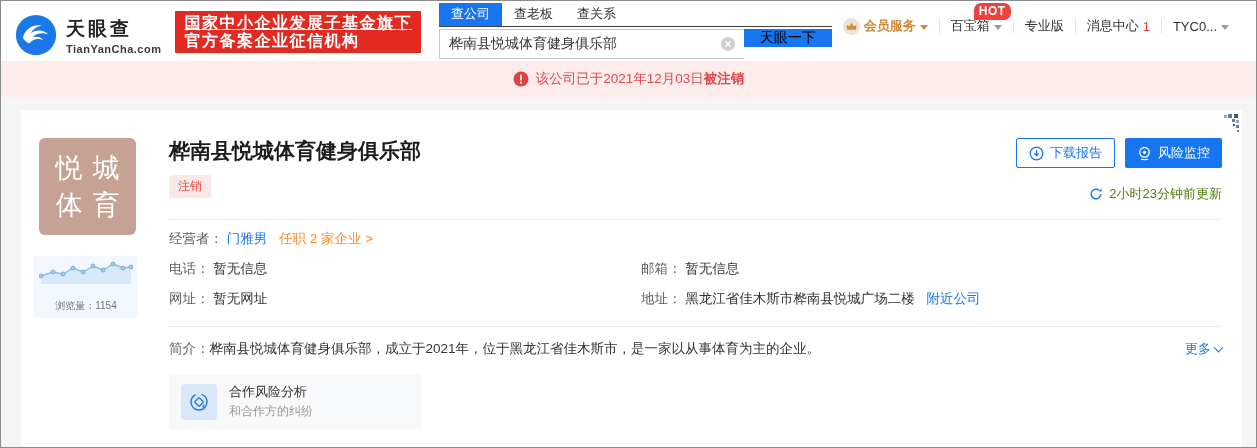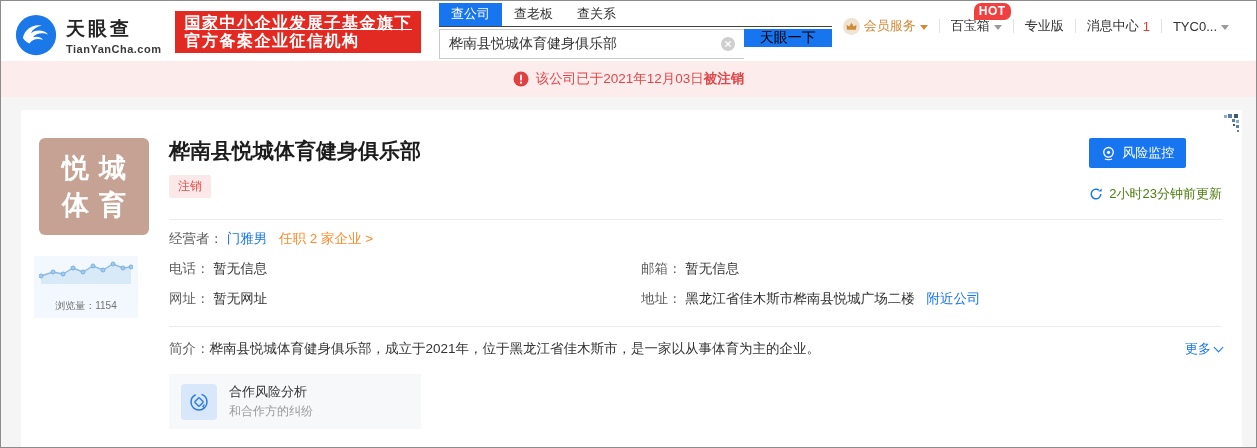--- a/index.html
+++ b/index.html
@@ -21,44 +21,44 @@
   .tab.active { background:#1775f0; color:#fff; }
   .search-row { display:flex; margin-top:2px; }
   .search-input-wrap { position:relative; flex:1; }
   .search-input { width:100%; height:30px; border:1px solid #c9c9c9; border-right:none; padding:0 30px 0 9px;
                   font-size:14px; color:#333; outline:none; }
   .clear-icon { position:absolute; right:8px; top:7px; cursor:pointer; }
   .search-btn { width:88px; height:18px; background:#1775f0; color:#000000; border:none; font-size:14px; cursor:pointer; }
   .nav { margin-left:auto; display:flex; align-items:center; margin-top:16px; align-self:flex-start; font-size:13px; color:#333; }
   .nav-item { padding:0 11px; display:flex; align-items:center; gap:4px; white-space:nowrap; cursor:pointer; position:relative; }
   .nav-sep { width:1px; height:14px; background:#e2e2e2; }
-  .vip { color:#d18a38; font-weight:normal;justify-content:center; }
+  .vip { color:#d18a38; font-weight:bold;justify-content:center; }
   .crown-badge { width:17px; height:17px; border-radius:50%; background:#efe3d3; display:inline-flex;
                  align-items:center; justify-content:center; }
   .caret { width:0; height:0; border-left:4px solid transparent; border-right:4px solid transparent;
            border-top:5px solid #d18a38; display:inline-block; margin-top:2px; }
   .caret.gray { border-top-color:#9a9a9a; }
   .hot-badge { position:absolute; top:-14px; right:2px; background:#f0403f; color:#fff; font-size:12px;
                font-weight:bold; padding:1px 5px 2px; border-radius:7px 7px 7px 0; letter-spacing:.5px; }
   .msg-count { color:#e03c3a; }
 
   
   .alert-banner { height:36px; background:#fcecec; display:flex; align-items:center; justify-content:center;
                   gap:7px; color:#e0474a; font-size:13.5px; }
   .alert-banner b { font-weight:bold; }
 
   
   .main { padding:13px 14px 0 20px; height:352px; }
   .card { background:#fff; height:100%; position:relative; padding:28px 20px 0 18px; display:flex; }
   .qr-corner { position:absolute; top:2px; right:2px; }
 
   .left-col { width:97px; flex:none; }
-  .avatar { width:110px; height:97px; border-radius:6px; background:#c5a294; color:#fff;
+  .avatar { width:97px; height:97px; border-radius:6px; background:#c5a294; color:#fff;
             display:flex; flex-direction:column; align-items:center; justify-content:center;
-            font-size:27px; line-height:37px; letter-spacing:10px; text-indent:10px; font-weight:700; }
+            font-size:27px; line-height:37px; letter-spacing:10px; text-indent:10px; font-weight:400; }
   .views-box { margin-top:21px; width:104px; margin-left:-5px; background:#f2f8fd; padding:3px 5px 5px; }
   .views-label { font-size:10px; color:#737373; text-align:center; margin-top:10px; white-space:nowrap; }
 
   .right-col { flex:1; margin-left:33px; min-width:0; }
   .top-row { display:flex; justify-content:space-between; align-items:flex-start; }
   .company-name { font-size:21px; font-weight:bold; color:#1c1c1c; line-height:26px; }
   .status-badge { display:inline-block; margin-top:11px; background:#fbe9e9; color:#e2504c; font-size:12px;
                   padding:3px 9px; border-radius:2px; }
   .btn-row { display:flex; gap:10px; }
   .btn { height:30px; padding:0 12px; font-size:13px; border-radius:2px; display:flex; align-items:center;
@@ -214,20 +214,27 @@
       </div>
 
       <div class="right-col">
         <div class="top-row">
           <div>
             <div class="company-name">桦南县悦城体育健身俱乐部</div>
             <span class="status-badge">注销</span>
           </div>
           <div>
             <div class="btn-row">
+              <div class="btn btn-outline">
+                <svg width="15" height="15" viewBox="0 0 15 15">
+                  <circle cx="7.5" cy="7.5" r="6.3" fill="none" stroke="#1775f0" stroke-width="1.3"></circle>
+                  <path d="M7.5 4.2v5M5.3 7.4l2.2 2.2 2.2-2.2" fill="none" stroke="#1775f0" stroke-width="1.3"></path>
+                </svg>
+                <span>下载报告</span>
+              </div>
               <div class="btn btn-primary">
                 <svg width="15" height="15" viewBox="0 0 15 15">
                   <circle cx="7.5" cy="6.3" r="4.8" fill="none" stroke="#fff" stroke-width="1.3"></circle>
                   <circle cx="7.5" cy="6.3" r="1.6" fill="#fff"></circle>
                   <path d="M4 13c1.2.9 5.8.9 7 0" fill="none" stroke="#fff" stroke-width="1.3"></path>
                 </svg>
                 <span>风险监控</span>
               </div>
             </div>
             <div class="updated-row">

